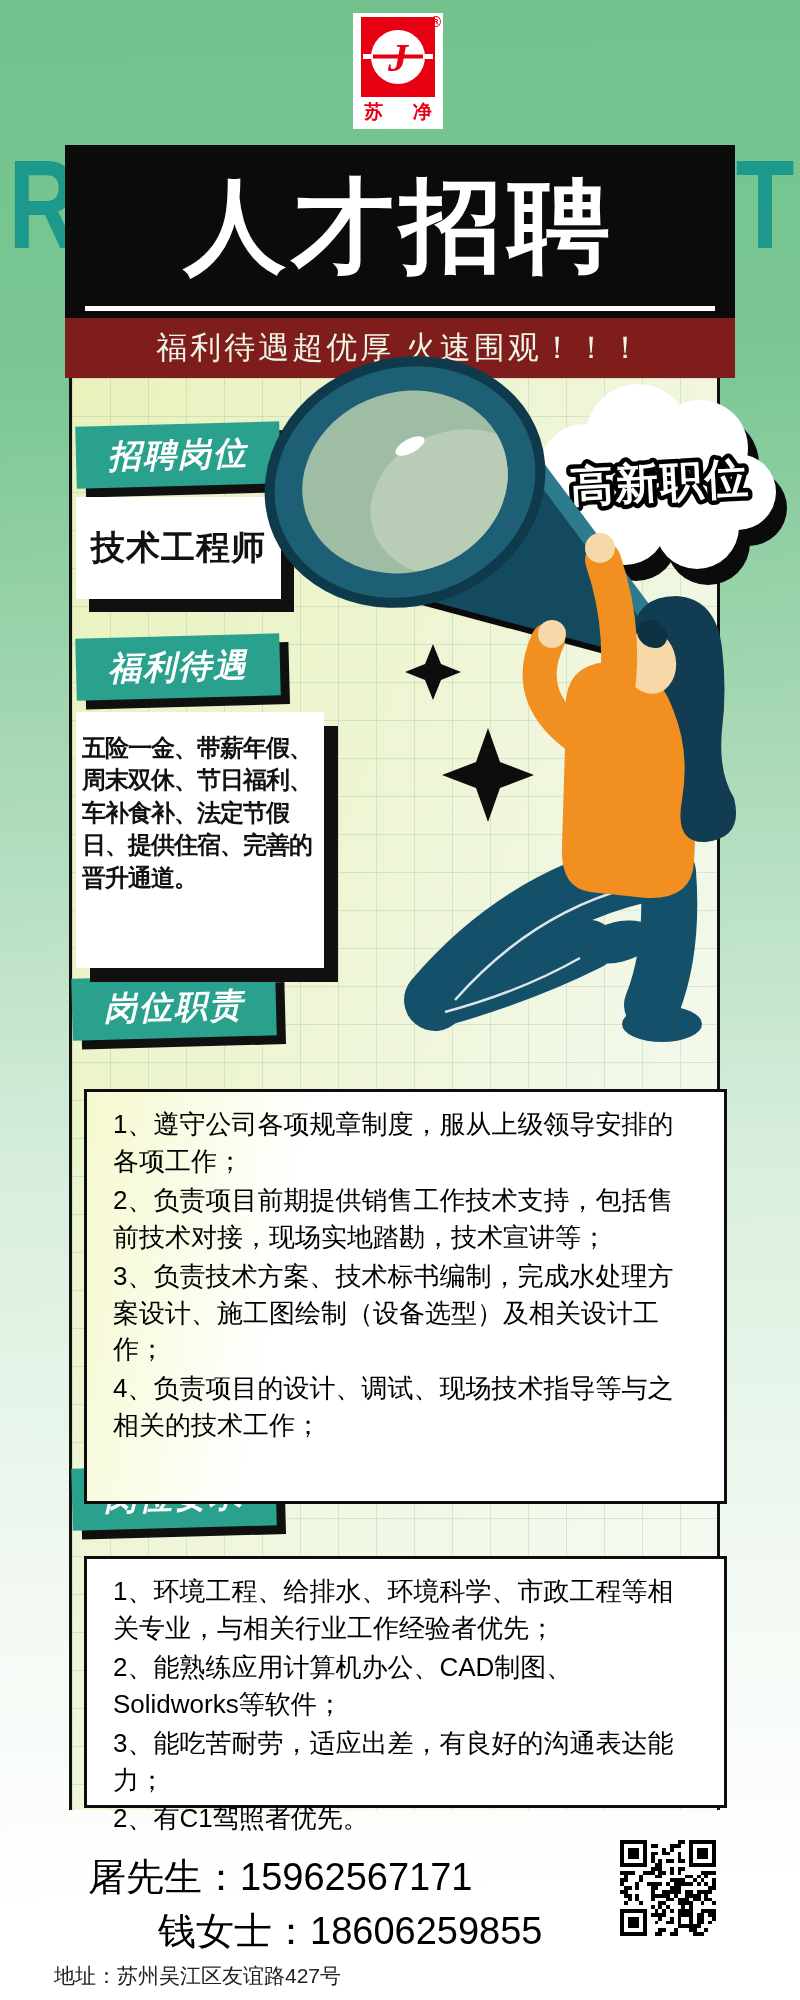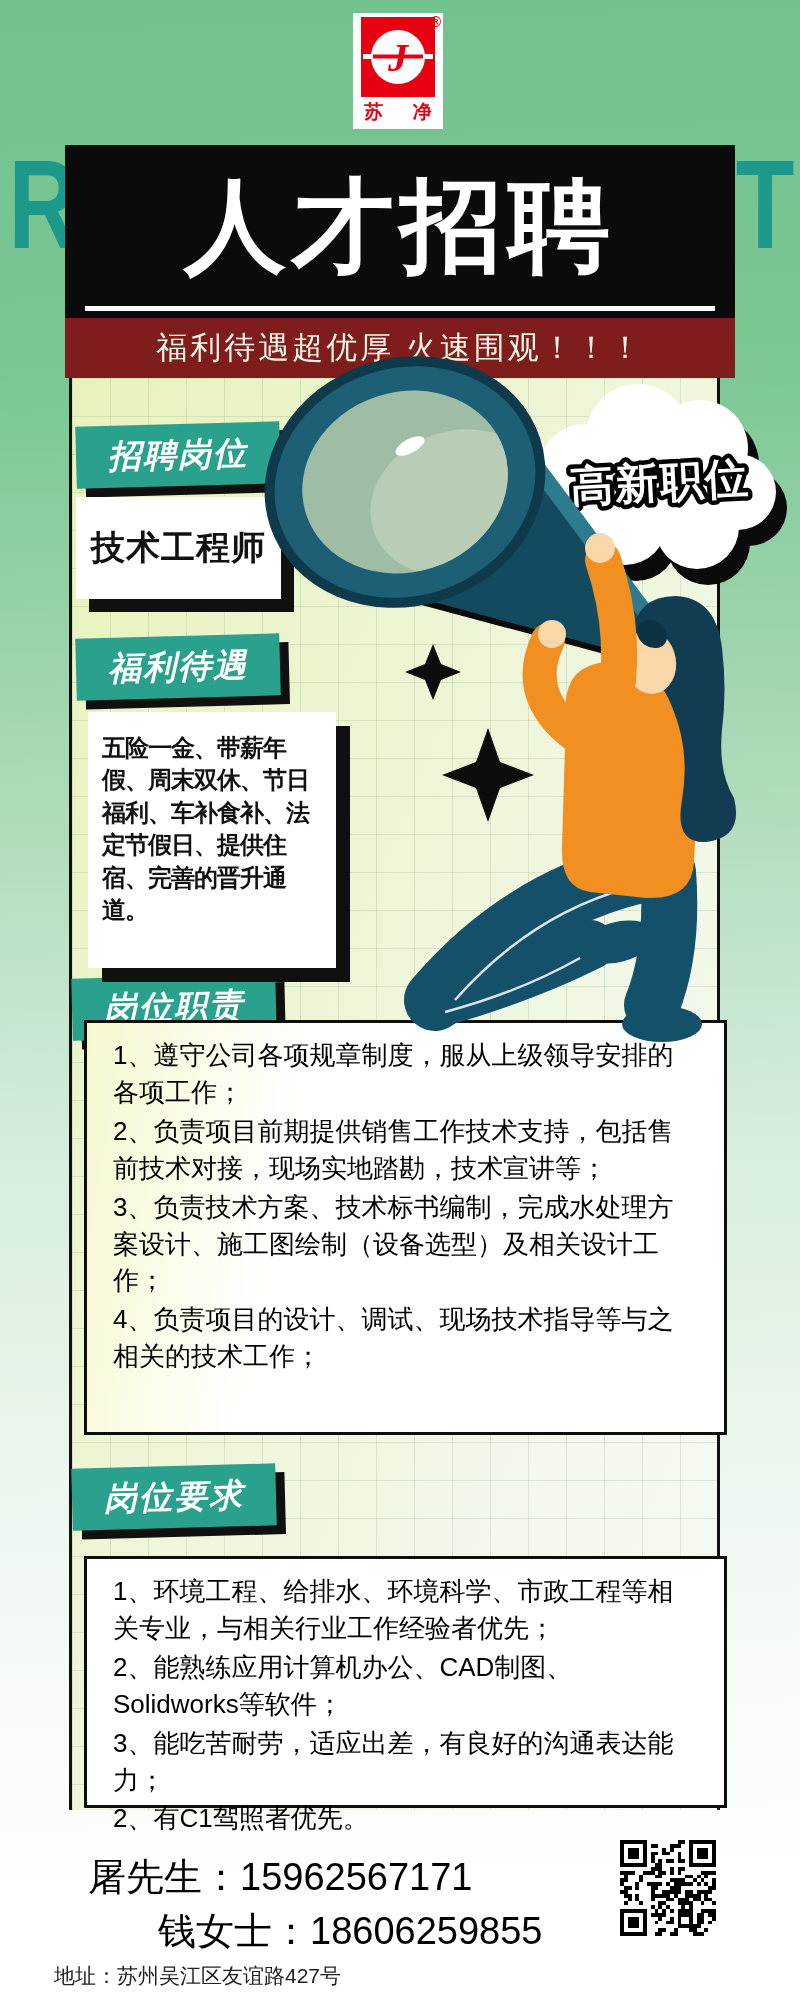--- a/index.html
+++ b/index.html
@@ -58,31 +58,31 @@
   .tag-duties{left:72px;top:976px;}
   .tag-requirements{left:72px;top:1466px;}
   
   .position-box{
     position:absolute;left:76px;top:497px;width:205px;height:102px;background:#fff;
     box-shadow:13px 13px 0 #101010;display:flex;align-items:center;justify-content:center;
     font-size:34px;font-weight:900;color:#111;z-index:4;letter-spacing:1px;
   }
   
   .welfare-box{
-    position:absolute;left:88px;top:712px;width:248px;height:256px;background:#fff;
-    box-shadow:14px 14px 0 #101010;box-sizing:border-box;padding:20px 12px 0 14px;
+    position:absolute;left:76px;top:712px;width:248px;height:256px;background:#fff;
+    box-shadow:14px 14px 0 #101010;box-sizing:border-box;padding:20px 12px 0 6px;
     font-size:24px;font-weight:900;color:#111;line-height:1.35;letter-spacing:-1px;z-index:4;
   }
   
   .list-box{
     position:absolute;left:84px;width:643px;box-sizing:border-box;
     border:3px solid #0e0e0e;background:#fff;color:#000;
     padding:14px 26px 0 26px;font-size:26px;line-height:1.42;z-index:4;
   }
-  .duties-box{top:1020px;height:415px;
+  .duties-box{top:1089px;height:415px;
     background:linear-gradient(100deg,rgba(242,246,190,.75) 0%,rgba(242,246,190,0) 32%),#fff;}
   .requirements-box{top:1556px;height:252px;}
   .list-box .item{margin-bottom:2px;}
   
   .illus{position:absolute;left:0;top:0;z-index:6;pointer-events:none;}
   
   .contact-1{position:absolute;left:88px;top:1852px;font-size:38px;font-weight:500;color:#000;z-index:7;}
   .contact-2{position:absolute;left:158px;top:1906px;font-size:38px;font-weight:500;color:#000;z-index:7;}
   .address{position:absolute;left:54px;top:1962px;font-size:21px;font-weight:400;color:#222;z-index:7;}
   .qr-wrap{position:absolute;left:618px;top:1838px;width:100px;height:100px;background:#fff;z-index:7;}

